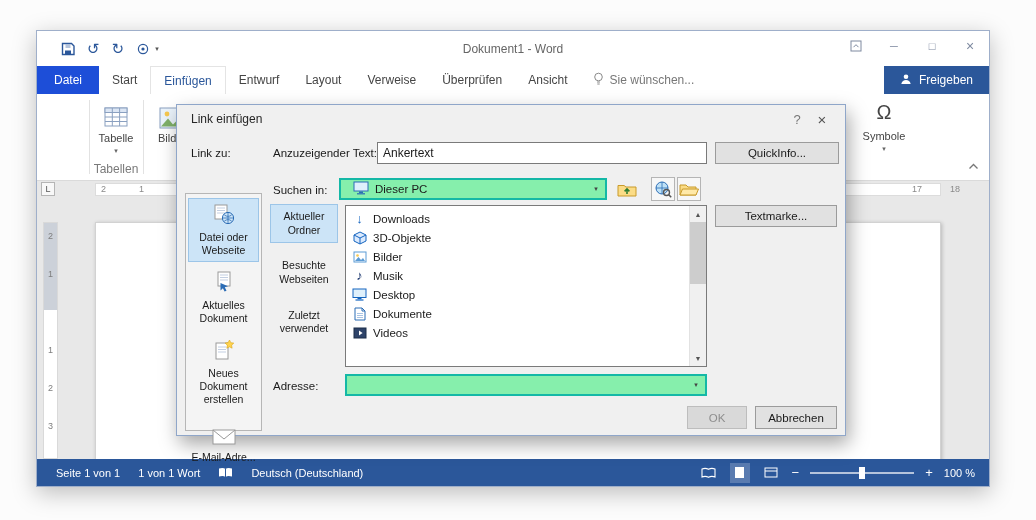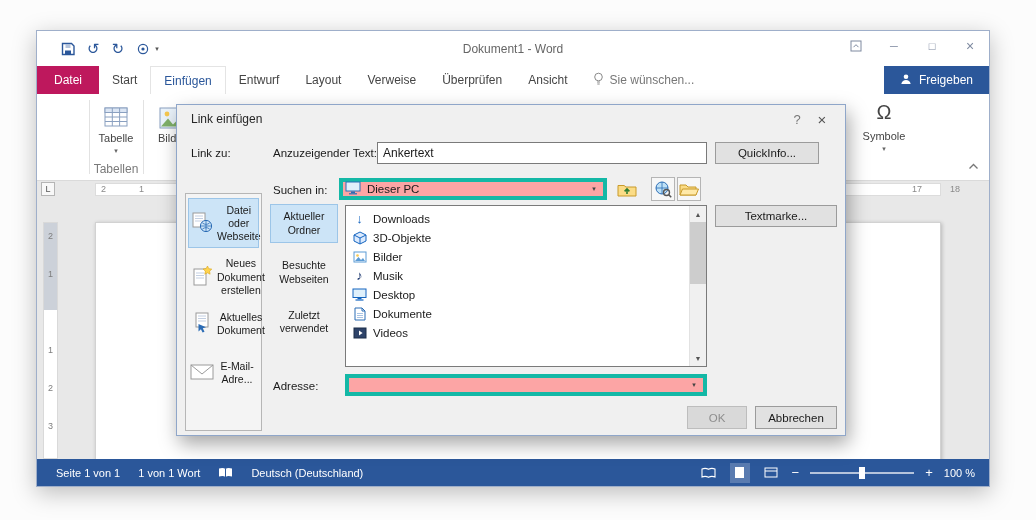--- a/index.html
+++ b/index.html
@@ -14,21 +14,21 @@
   .qat{display:flex;align-items:center;gap:12px;padding-left:24px;z-index:3}
   .qicon{display:inline-flex;align-items:center;color:#2b579a;font-size:15px;line-height:1}
   .qdd{font-size:7px;color:#555;margin-left:-7px}
   .apptitle{position:absolute;left:0;width:100%;text-align:center;font-size:12px;color:#666;pointer-events:none}
   .wctrl{position:absolute;right:0;top:0;height:30px;display:flex;z-index:3}
   .wbtn{width:38px;display:flex;align-items:center;justify-content:center;color:#7e8aa0;font-size:11px}
 
   
   .tabrow{position:absolute;left:0;top:35px;width:100%;height:28px;display:flex;align-items:stretch;background:#fff}
   .tab{padding:0 13px;display:flex;align-items:center;font-size:12px;color:#454545}
-  .tab.file{background:#be185d;color:#fff;padding:1px 17px}
+  .tab.file{background:#1d4ed8;color:#fff;padding:1px 17px}
   .tab.active{color:#2b579a;background:#fff;border:1px solid #e4e4e4;border-bottom:none}
   .tellme{display:flex;align-items:center;gap:6px;color:#777;padding:0 12px;font-size:12px}
   .share{margin-left:auto;background:#2b579a;color:#fff;display:flex;align-items:center;gap:7px;padding:0 16px;font-size:12px}
 
   
   .ribbon{position:absolute;left:0;top:63px;width:100%;height:87px;background:#fff;border-bottom:1px solid #dadada}
   .rbtn{position:absolute;top:3px;height:66px;display:flex;flex-direction:column;align-items:center;gap:3px;font-size:11px;color:#444}
   .ric{height:32px;display:flex;align-items:flex-end}
   .dd{font-size:7px;color:#666;line-height:1}
   .grouplabel{position:absolute;bottom:4px;font-size:12px;color:#7a7a7a;text-align:center}
@@ -67,26 +67,26 @@
   .dlg-title{flex:1}
   .dlg-help{width:24px;text-align:center;color:#777;font-size:13px}
   .dlg-close{width:26px;text-align:center;color:#555;font-size:15px}
   .lbl{position:absolute;font-size:11.5px;color:#1a1a1a;white-space:nowrap}
   .txt{position:absolute;height:22px;border:1px solid #7a7a7a;background:#fff;font-size:12px;padding:0 5px;
        font-family:inherit;color:#1a1a1a}
   .btn{position:absolute;height:22px;background:#e1e1e1;border:1px solid #9b9b9b;font-size:11.5px;color:#1a1a1a;
        font-family:inherit}
   .btn.disabled{background:#d9d9d9;color:#8e8e8e;border-color:#bdbdbd}
   .placebar{position:absolute;left:8px;top:88px;width:77px;height:238px;background:#f4f4f4;border:1px solid #b6b6b6}
-  .place{margin:5px 3px 0 3px;padding:5px 1px 4px 1px;display:flex;flex-direction:row;align-items:center;gap:3px;
+  .place{margin:5px 3px 0 3px;padding:5px 1px 4px 1px;display:flex;flex-direction:column;align-items:center;gap:3px;
          text-align:center;font-size:10.5px;line-height:1.25}
   .place.selected{background:#cce4f7;outline:1px solid #9cc5e8}
   .place.last{margin-top:14px}
-  .combo{position:absolute;height:22px;background:#fca5a5;border:4px solid #14b8a6;display:flex;align-items:center;
-         padding-left:2px;gap:6px}
+  .combo{position:absolute;height:22px;background:#86efac;border:2px solid #14b8a6;display:flex;align-items:center;
+         padding-left:12px;gap:6px}
   .cval{font-size:11.5px}
   .combo-arrow{margin-left:auto;width:18px;align-self:stretch;display:flex;align-items:center;justify-content:center;
                font-size:7px;color:#444}
   .tool{position:absolute;width:24px;height:24px;border:1px solid #b5b5b5;background:#f7f7f7;display:flex;
         align-items:center;justify-content:center}
   .tool.flat{border:none;background:transparent}
   .scopes{position:absolute;left:94px;top:100px;width:66px;display:flex;flex-direction:column;gap:12px}
   .scope{width:66px;text-align:center;font-size:10.5px;padding:5px 2px;line-height:1.3}
   .scope.selected{background:#cce4f7;outline:1px solid #9cc5e8}
   .listbox{position:absolute;left:168px;top:100px;width:362px;height:162px;background:#fff;border:1px solid #7a7a7a;
@@ -264,53 +264,53 @@
   <div class="dialog">
     <div class="dlg-titlebar">
       <span class="dlg-title">Link einfügen</span>
       <span class="dlg-help">?</span>
       <span class="dlg-close">×</span>
     </div>
 
     <span class="lbl" style="left:14px;top:42px">Link zu:</span>
     <span class="lbl" style="left:96px;top:42px">Anzuzeigender Text:</span>
     <input class="txt" style="left: 200px; top: 37px; width: 330px;" value="Ankertext">
-    <button class="btn" style="left:538px;top:37px;width:104px">QuickInfo...</button>
+    <button class="btn" style="left:538px;top:37px;width:124px">QuickInfo...</button>
 
     <div class="placebar">
       <div class="place selected">
         <span>
           <svg width="24" height="21">
                 <rect x="3" y="1" width="12" height="14" fill="#fff" stroke="#9a9a9a"></rect>
                 <path d="M5 4h8M5 6.5h8M5 9h8" stroke="#c3cfe2"></path>
                 <circle cx="16" cy="14" r="5.6" fill="#cfe6f8" stroke="#2b6cb5"></circle>
                 <path d="M10.4 14h11.2M16 8.4v11.2M12.4 11c2.3 1.8 5 1.8 7.2 0M12.4 17c2.3-1.8 5-1.8 7.2 0" fill="none" stroke="#2b6cb5" stroke-width=".8"></path>
               </svg>
         </span>
         <span>Datei oder Webseite</span>
       </div>
       <div class="place">
         <span>
+          <svg width="24" height="21">
+                <rect x="6" y="1" width="12" height="14" fill="#fff" stroke="#9a9a9a"></rect>
+                <path d="M8 4h8M8 6.5h8M8 9h8" stroke="#c3cfe2"></path>
+                <path d="M8.5 12l7.5 3.2-3.2 1.1 1.7 3.4-1.9.9-1.7-3.4-2.4 2.3z" fill="#2b6cb5"></path>
+              </svg>
+        </span>
+        <span>Aktuelles Dokument</span>
+      </div>
+      <div class="place">
+        <span>
           <svg width="24" height="22">
                 <rect x="4" y="4" width="12" height="16" fill="#fff" stroke="#9a9a9a"></rect>
                 <path d="M6 8h8M6 10.5h8M6 13h8" stroke="#c3cfe2"></path>
                 <path d="M17.5 1l1.3 2.7 3 .4-2.2 2.1.5 3-2.6-1.4-2.7 1.4.5-3L13.1 4l3-.4z" fill="#ffd34d" stroke="#d9a41a" stroke-width=".6"></path>
               </svg>
         </span>
         <span>Neues Dokument erstellen</span>
-      </div>
-      <div class="place">
-        <span>
-          <svg width="24" height="21">
-                <rect x="6" y="1" width="12" height="14" fill="#fff" stroke="#9a9a9a"></rect>
-                <path d="M8 4h8M8 6.5h8M8 9h8" stroke="#c3cfe2"></path>
-                <path d="M8.5 12l7.5 3.2-3.2 1.1 1.7 3.4-1.9.9-1.7-3.4-2.4 2.3z" fill="#2b6cb5"></path>
-              </svg>
-        </span>
-        <span>Aktuelles Dokument</span>
       </div>
       <div class="place last">
         <span>
           <svg width="24" height="16">
                 <rect x="1" y="1" width="22" height="14" fill="#fff" stroke="#9a9a9a"></rect>
                 <path d="M1 1l11 9L23 1" fill="none" stroke="#9a9a9a"></path>
               </svg>
         </span>
         <span>E-Mail-Adre...</span>
       </div>

